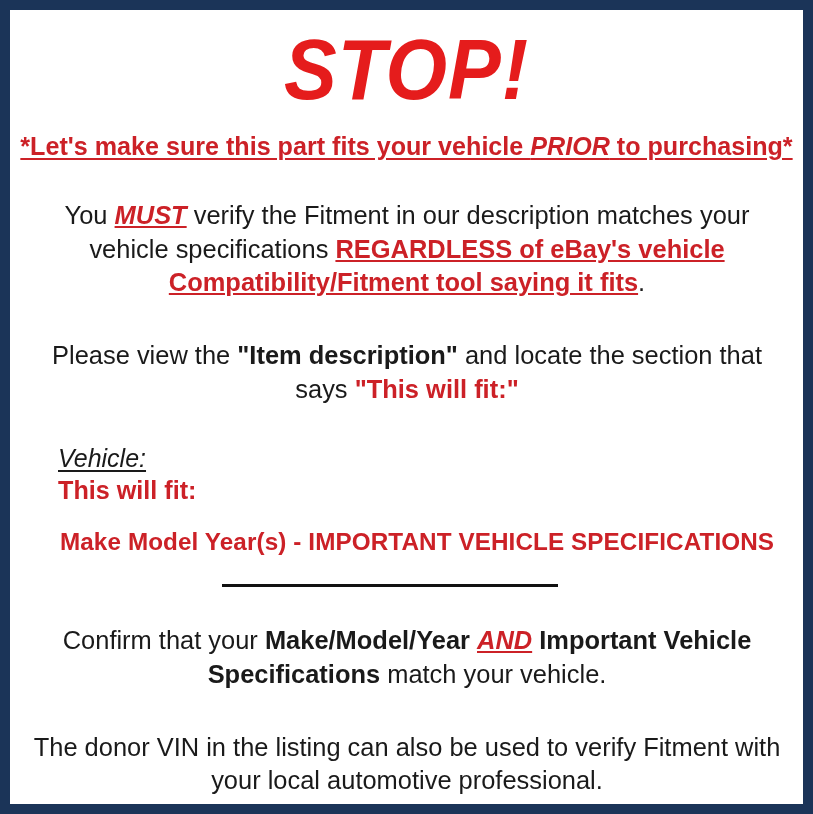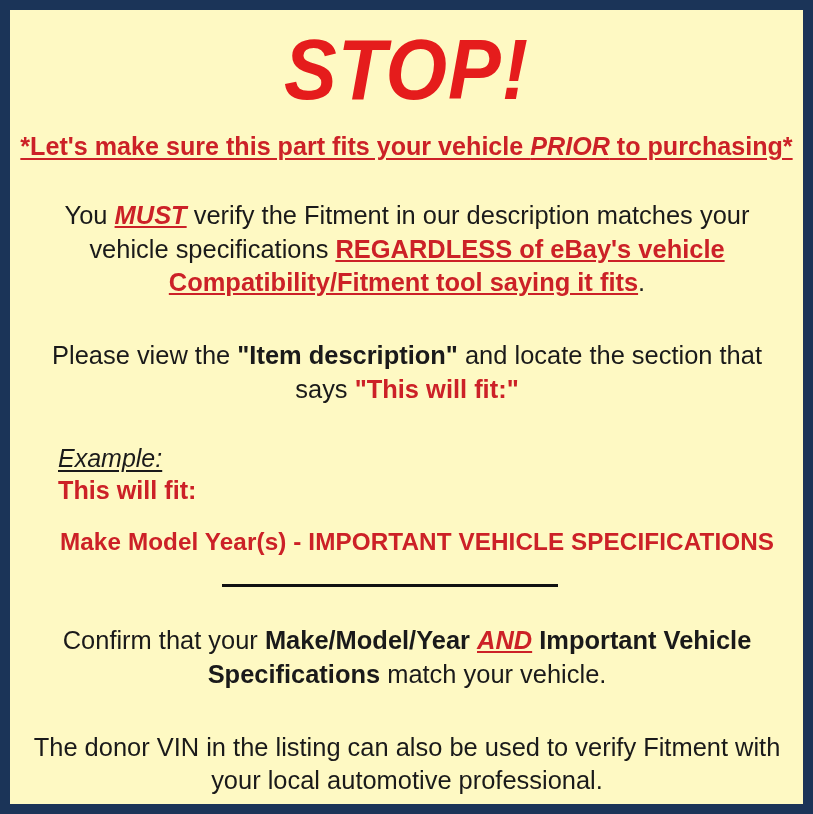--- a/index.html
+++ b/index.html
@@ -17,21 +17,21 @@
     padding: 10px;
     font-family: "Liberation Sans", "DejaVu Sans", sans-serif;
     overflow: hidden;
   }
 
   #sheet {
     position: relative;
     width: 100%;
     height: 100%;
     box-sizing: border-box;
-    background: #fef9c3;
+    background: #ffffff;
     overflow: hidden;
   }
   .blk { color: #1a1a1a; }
   .b { font-weight: bold; }
   .i { font-style: italic; }
 
   
   .stop-title {
     margin: 0;
     padding-top: 16px;
@@ -172,21 +172,21 @@
     <div class="stop-title">STOP!</div>
 
     <div class="subhead"><span>*Let's make sure this part fits your vehicle </span><span class="i">PRIOR</span><span> to purchasing*</span></div>
 
     <div class="para p-must"><span>You </span><span class="hot-ital">MUST</span><span> verify the Fitment in our description matches your vehicle specifications </span><span class="hot-under">REGARDLESS of eBay's vehicle Compatibility/Fitment tool saying it fits</span><span>.</span></div>
 
     <div class="para p-itemdesc"><span>Please view the </span><span class="b blk">"Item description"</span><span> and locate the section that says </span><span class="hot">"This will fit:"</span></div>
 
     <div class="example-block">
       <div>
-        <span class="example-label">Example:</span>
+        <span class="example-label">Vehicle:</span>
       </div>
       <div class="example-fit">This will fit:</div>
       <div class="example-spec">Make Model Year(s) - IMPORTANT VEHICLE SPECIFICATIONS</div>
     </div>
 
     <div class="divider-wrap">
       <div class="divider"></div>
     </div>
 
     <div class="para p-confirm"><span>Confirm that your </span><span class="b blk">Make/Model/Year</span><span> </span><span class="hot-ital">AND</span><span> </span><span class="b blk">Important Vehicle Specifications</span><span> match your vehicle.</span></div>

